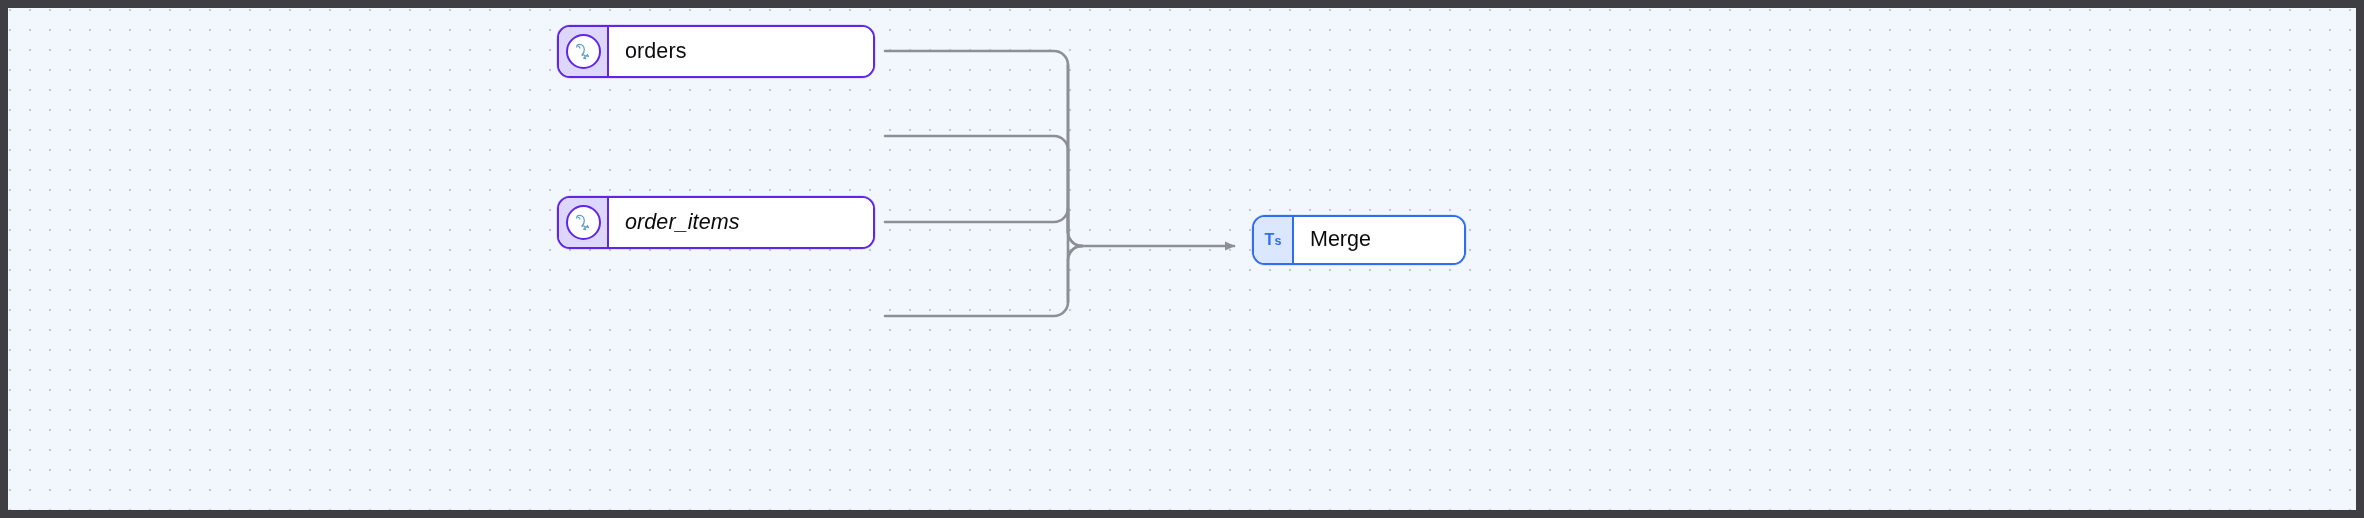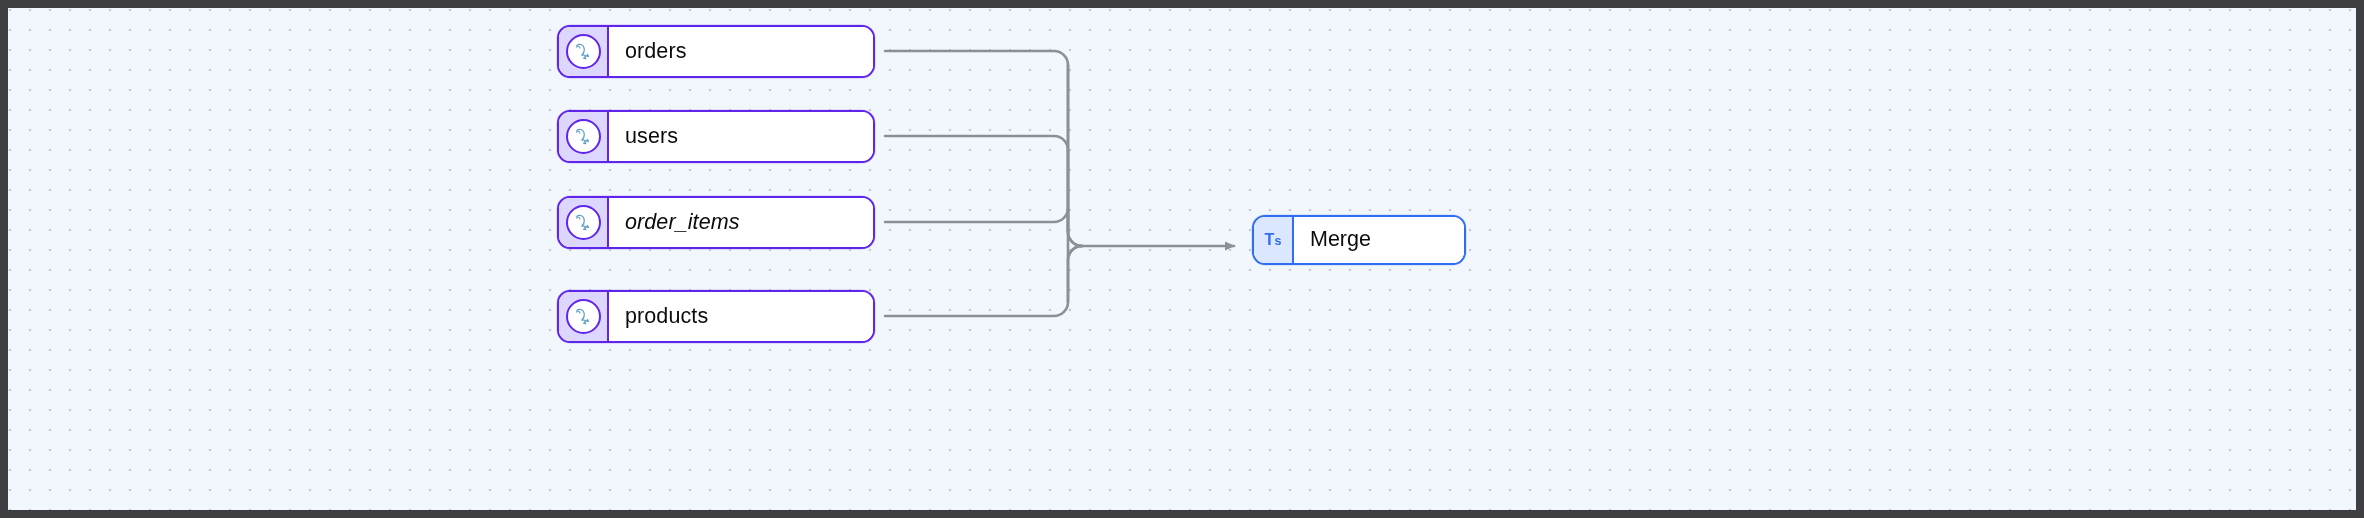--- a/index.html
+++ b/index.html
@@ -180,73 +180,39 @@
             <path d="M12.6 18.6 L15.0 19.4 L13.9 17.2"></path>
             <path d="M15.6 16.0 L18.0 16.9 L16.8 14.7"></path>
           </svg>
         </span>
       </div>
       <div class="body">
         <span class="label">orders</span>
       </div>
     </div>
 
-    <div class="node src" style="left:549px; top:102px;">
-      <div class="badge">
-        <span class="db-icon">
-          <svg width="22" height="22" viewBox="0 0 24 24" fill="none" stroke="#5b9bc4" stroke-width="1.35" stroke-linecap="round" stroke-linejoin="round">
-            <path d="M5.2 6.6 C5.2 4.9 6.4 3.7 8.2 3.7 C11.3 3.7 13.4 6.4 13.4 9.6
-                     C13.4 12.1 12.4 14.0 11.0 15.3"></path>
-            <path d="M7.0 6.0 C7.9 6.0 8.6 6.7 8.6 7.6"></path>
-            <path d="M11.0 15.3 C12.6 15.1 14.2 15.6 15.2 16.8"></path>
-            <path d="M12.6 18.6 L15.0 19.4 L13.9 17.2"></path>
-            <path d="M15.6 16.0 L18.0 16.9 L16.8 14.7"></path>
-          </svg>
-        </span>
-      </div>
-      <div class="body">
-        <span class="label">users</span>
-      </div>
-    </div>
 
     <div class="node src" style="left:549px; top:188px;font-style:italic;">
       <div class="badge">
         <span class="db-icon">
           <svg width="22" height="22" viewBox="0 0 24 24" fill="none" stroke="#5b9bc4" stroke-width="1.35" stroke-linecap="round" stroke-linejoin="round">
             <path d="M5.2 6.6 C5.2 4.9 6.4 3.7 8.2 3.7 C11.3 3.7 13.4 6.4 13.4 9.6
                      C13.4 12.1 12.4 14.0 11.0 15.3"></path>
             <path d="M7.0 6.0 C7.9 6.0 8.6 6.7 8.6 7.6"></path>
             <path d="M11.0 15.3 C12.6 15.1 14.2 15.6 15.2 16.8"></path>
             <path d="M12.6 18.6 L15.0 19.4 L13.9 17.2"></path>
             <path d="M15.6 16.0 L18.0 16.9 L16.8 14.7"></path>
           </svg>
         </span>
       </div>
       <div class="body">
         <span class="label">order_items</span>
       </div>
     </div>
 
-    <div class="node src" style="left:549px; top:282px;">
-      <div class="badge">
-        <span class="db-icon">
-          <svg width="22" height="22" viewBox="0 0 24 24" fill="none" stroke="#5b9bc4" stroke-width="1.35" stroke-linecap="round" stroke-linejoin="round">
-            <path d="M5.2 6.6 C5.2 4.9 6.4 3.7 8.2 3.7 C11.3 3.7 13.4 6.4 13.4 9.6
-                     C13.4 12.1 12.4 14.0 11.0 15.3"></path>
-            <path d="M7.0 6.0 C7.9 6.0 8.6 6.7 8.6 7.6"></path>
-            <path d="M11.0 15.3 C12.6 15.1 14.2 15.6 15.2 16.8"></path>
-            <path d="M12.6 18.6 L15.0 19.4 L13.9 17.2"></path>
-            <path d="M15.6 16.0 L18.0 16.9 L16.8 14.7"></path>
-          </svg>
-        </span>
-      </div>
-      <div class="body">
-        <span class="label">products</span>
-      </div>
-    </div>
 
     <div class="node merge" style="left:1244px; top:207px;">
       <div class="badge">
         <span class="ts-mark"><span>T</span><span class="sm">s</span></span>
       </div>
       <div class="body">
         <span class="label">Merge</span>
       </div>
     </div>
 

